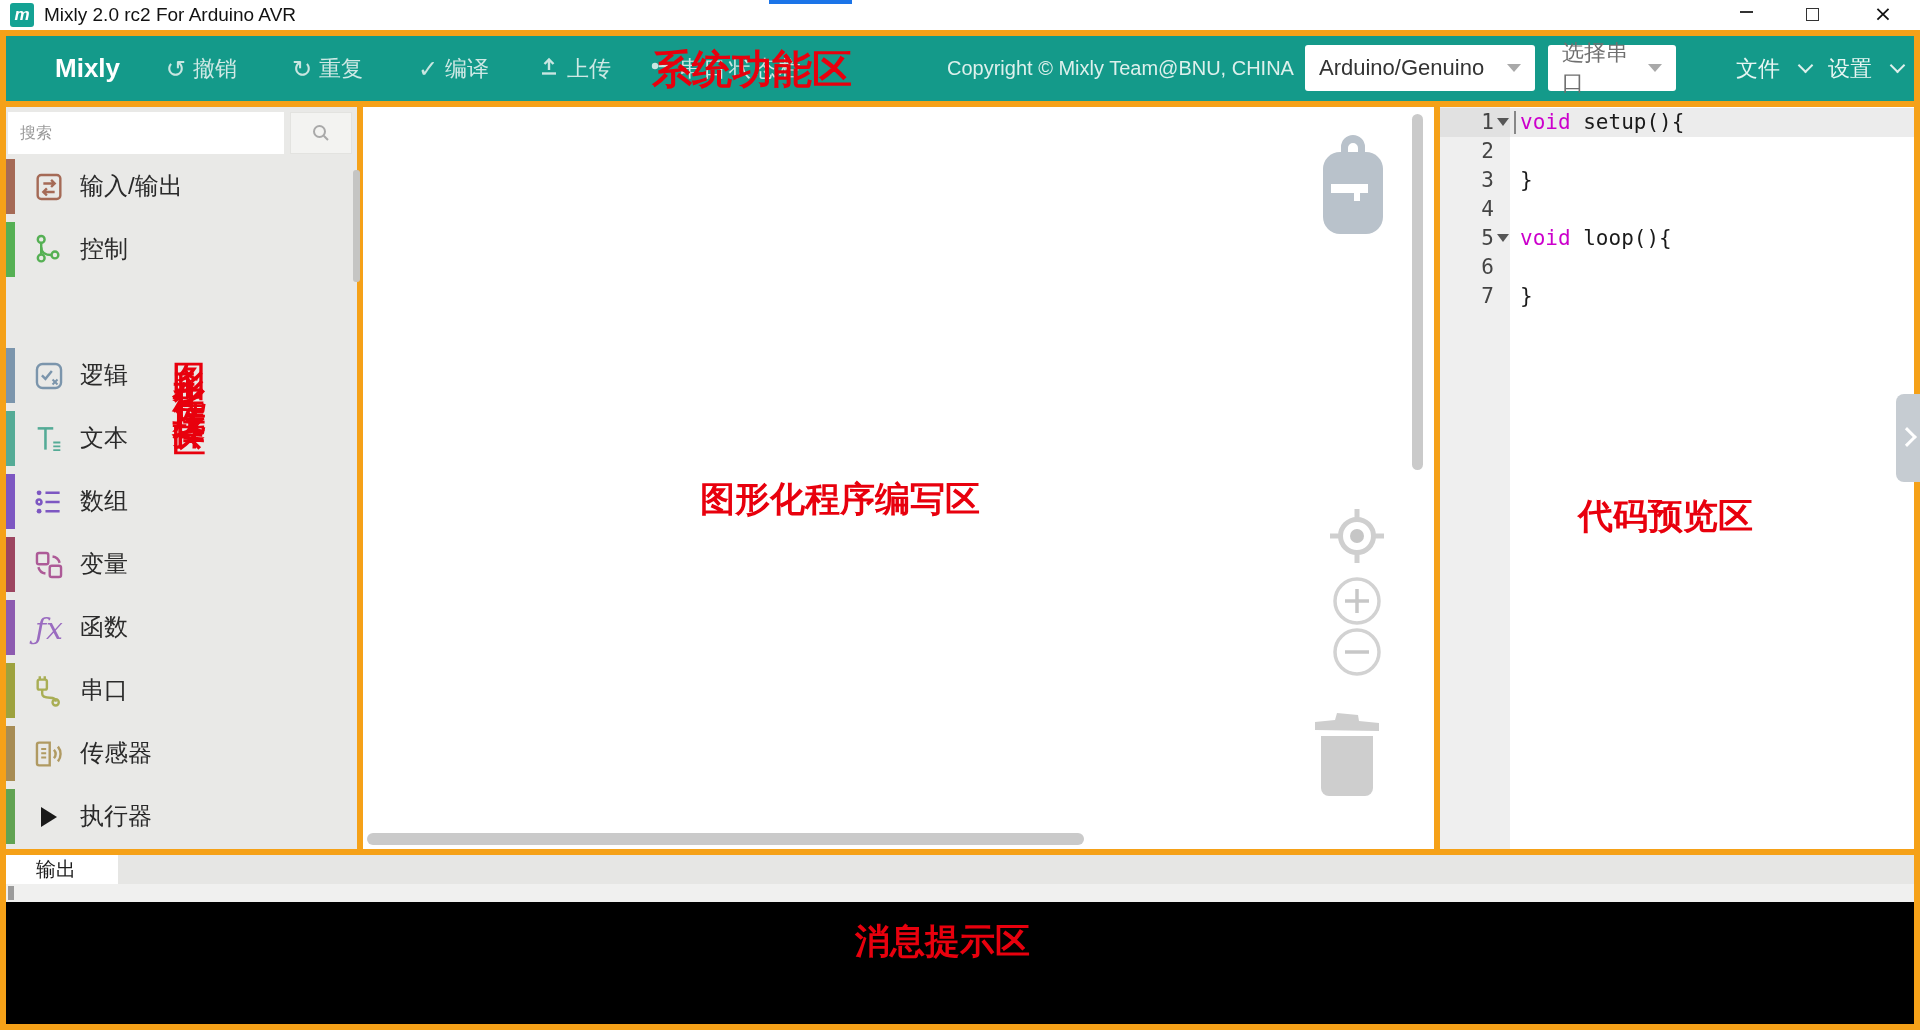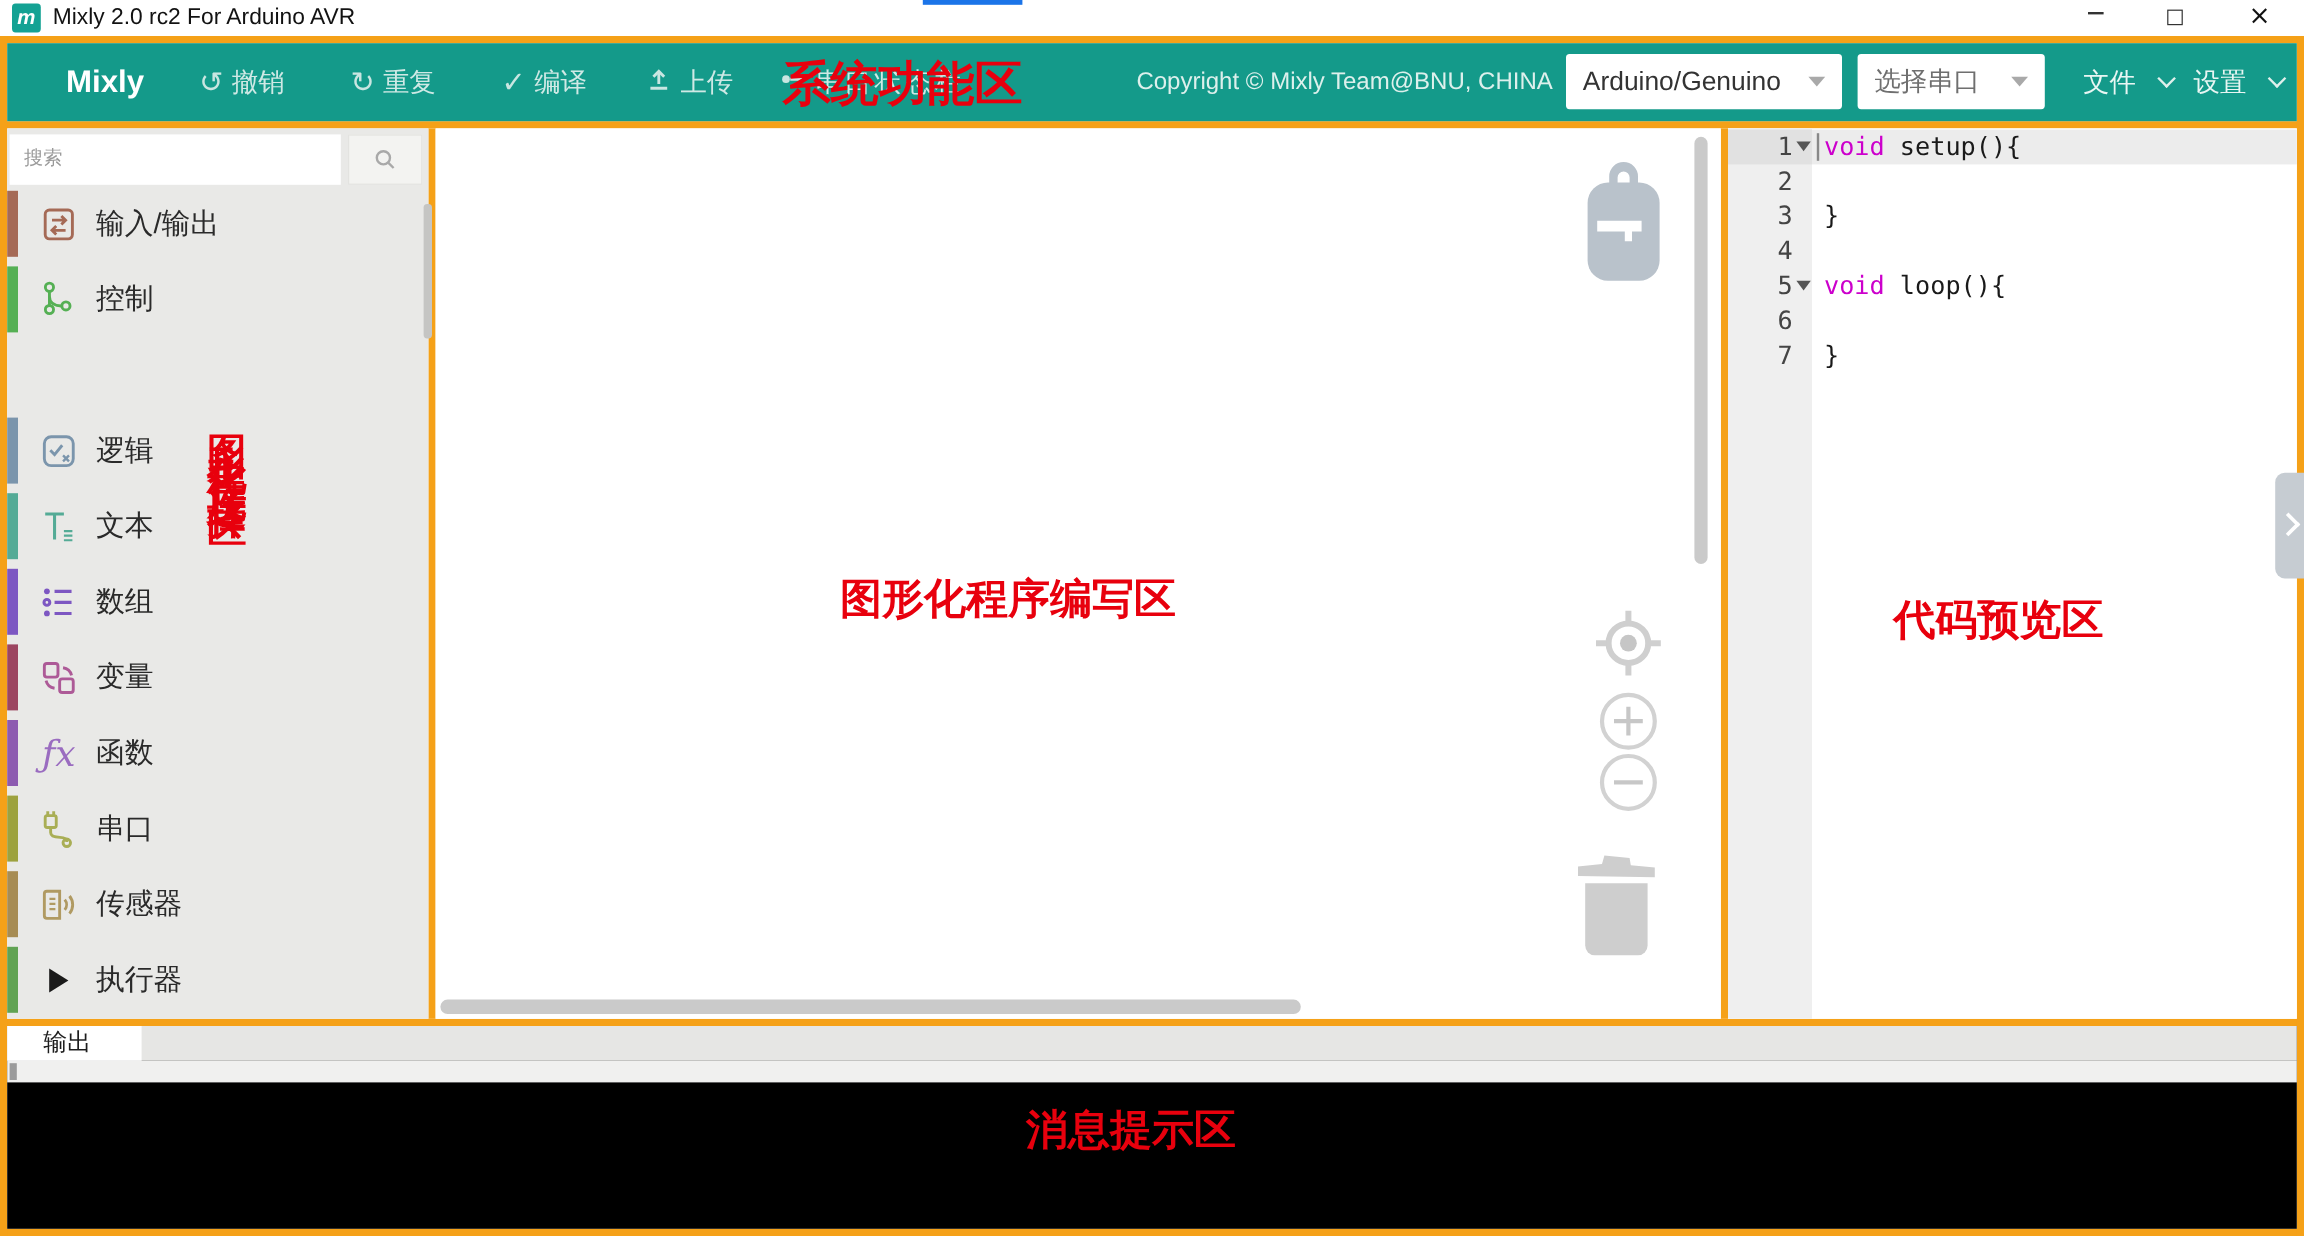--- a/index.html
+++ b/index.html
@@ -148,21 +148,21 @@
       <span>串口状态栏</span>
     </div>
 
     <div class="tb-item copyright" style="left:941px;">Copyright © Mixly Team@BNU, CHINA</div>
 
     <div class="select-box" style="left:1299px;width:230px;">
       <span>Arduino/Genuino</span>
       <span class="caret"></span>
     </div>
 
-    <div class="select-box" style="left:1542px;width:156px;color:#6f6f6f;">
+    <div class="select-box" style="left:1542px;width:128px;color:#6f6f6f;">
       <span>选择串口</span>
       <span class="caret"></span>
     </div>
 
     <div class="tb-item menu" style="left:1730px;">
       <span>文件</span>
       <span class="chev"></span>
     </div>
 
     <div class="tb-item menu" style="left:1822px;">

